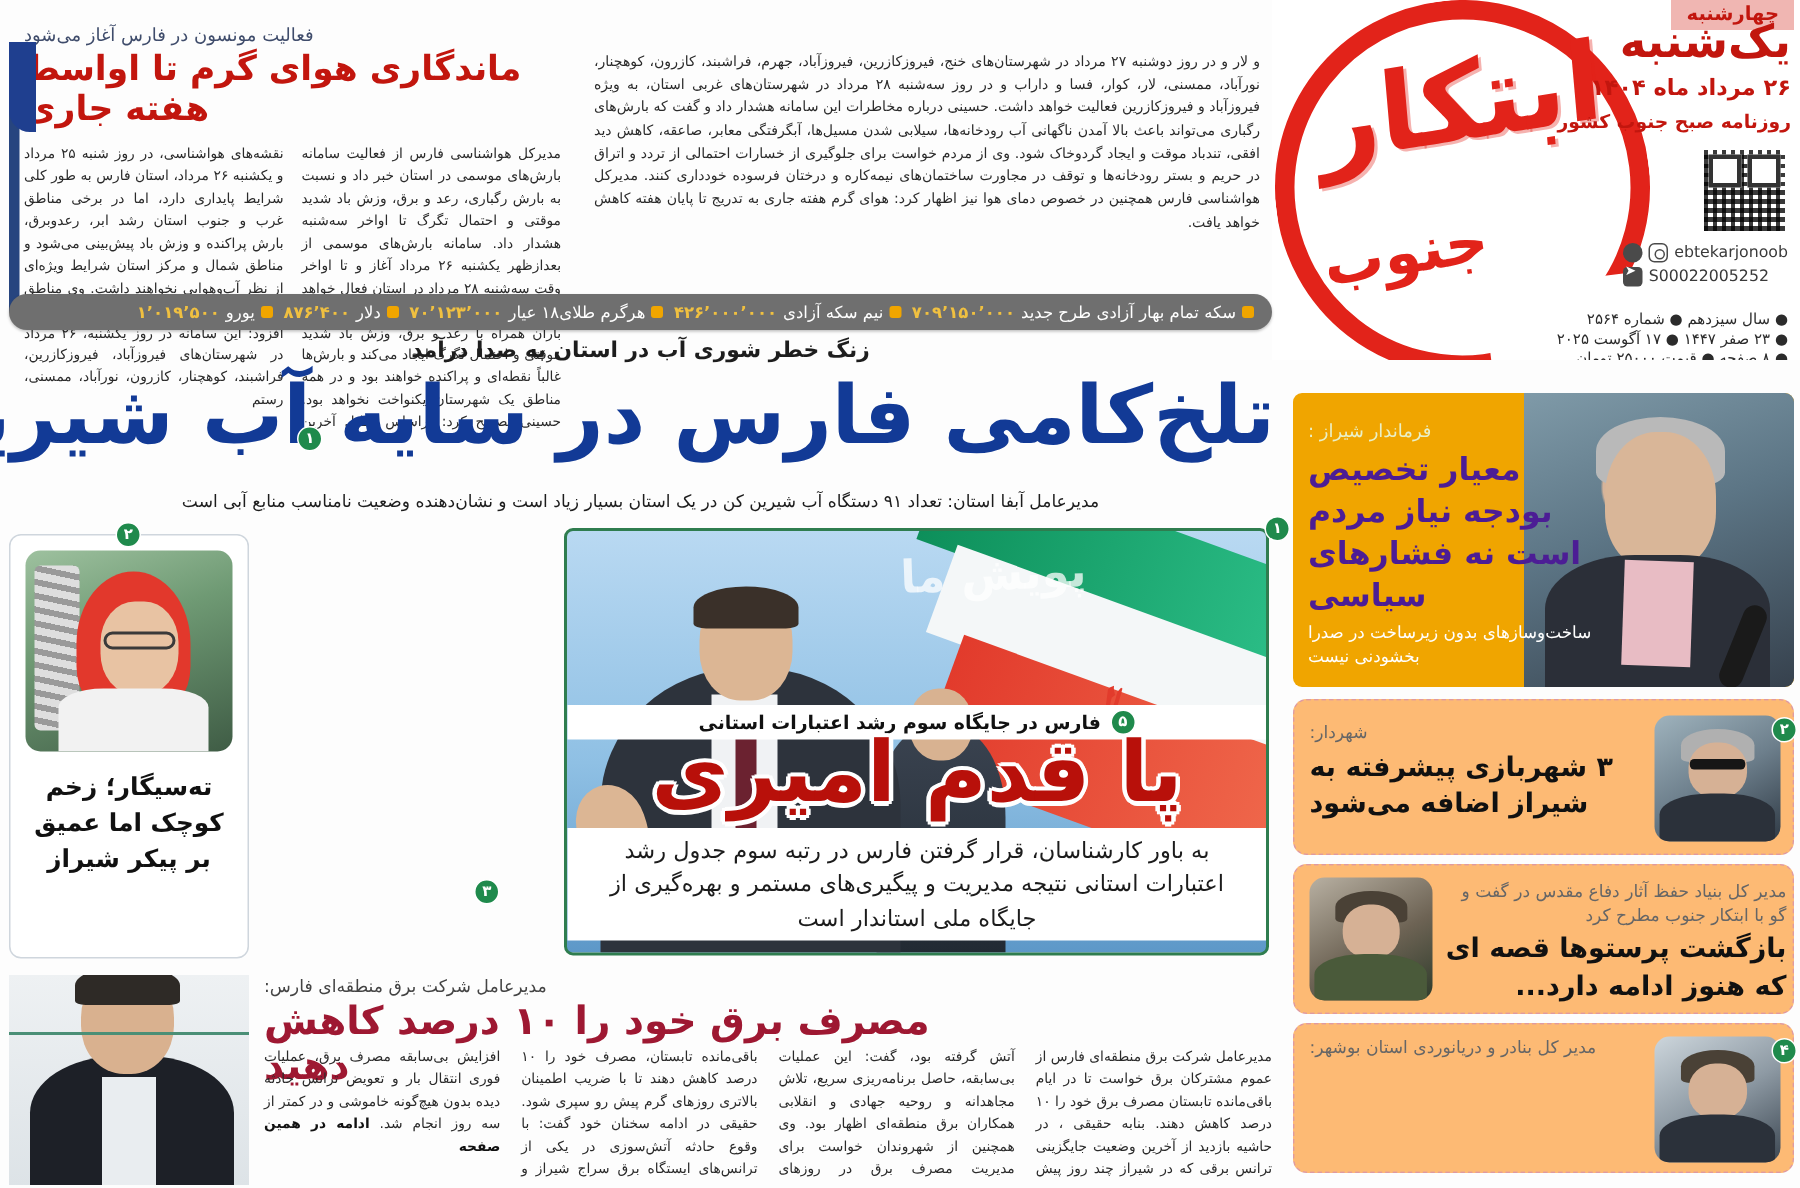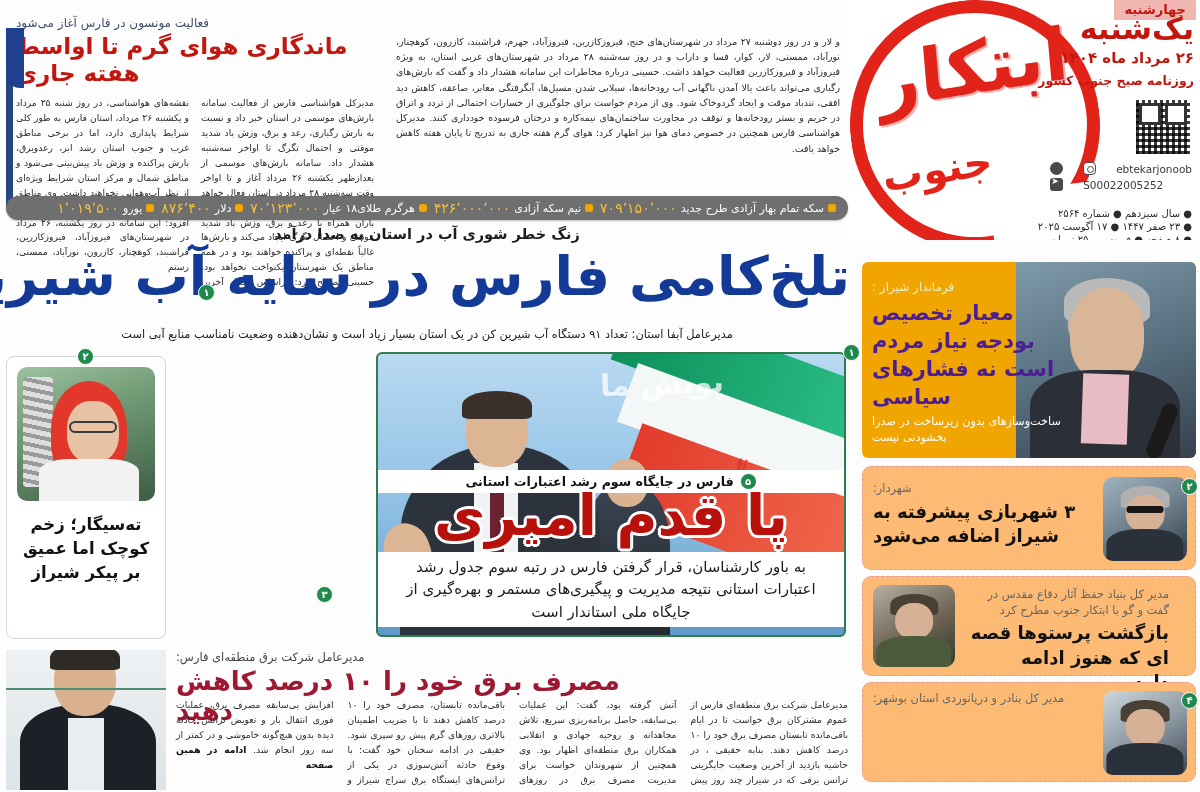--- a/index.html
+++ b/index.html
@@ -98,21 +98,21 @@
     content:""; position:absolute; width:16px; height:16px;
     border:3px solid #333; background:#fff;
   }
   .qr-box::before { top:3px; right:3px; }
   .qr-box::after  { top:3px; left:3px; }
   .social-rows {
     position: absolute; right: 8px; top: 162px;
     z-index: 6; direction: rtl;
   }
   .social-line {
-    display: flex; align-items: center; gap: 20px;
+    display: flex; align-items: flex-start; gap: 4px;
     font-size: 10.5px; color: #3a3a3a; margin-bottom: 3px;
     font-family: "DejaVu Sans", sans-serif; direction: ltr;
   }
   .sm-ico {
     width: 13px; height: 13px; border-radius: 3px;
     background: #4a4a4a; display: inline-block; flex: 0 0 auto;
     position: relative;
   }
   .sm-ico.circle { border-radius: 50%; }
   .sm-ico.insta { border-radius: 4px; border: 1.5px solid #4a4a4a; background: #fff; }
@@ -180,21 +180,21 @@
     border-radius: 12px;
     display: flex; align-items: center;
     padding: 0 12px;
     gap: 7px;
     direction: rtl;
     box-shadow: 0 1px 2px rgba(0,0,0,.25);
   }
   .price-item { display: flex; align-items: center; gap: 4px; white-space: nowrap; }
   .pi-bullet { width: 8px; height: 8px; border-radius: 2px; background: #f0a500; flex: 0 0 auto; }
   .pi-label { font-size: 11px; color: #ffffff; letter-spacing: -0.3px; }
-  .pi-value { font-size: 14px; color: #f0c040; font-weight: 400; letter-spacing: -0.2px; }
+  .pi-value { font-size: 11px; color: #f0c040; font-weight: 700; letter-spacing: -0.2px; }
 
   
   .lede-kicker {
     position: absolute; right: 352px; left: 6px; top: 226px;
     text-align: center;
     font-size: 14.5px; font-weight: 700; color: #1d1d1d;
     letter-spacing: -0.4px;
   }
   .lede-headline {
     position: absolute; right: 350px; left: 6px; top: 248px;
@@ -567,21 +567,21 @@
     </div>
   </div>
   <div class="badge" style="right:2px; top:478px;">۲</div>
 
   <div class="card-dash" style="right:4px; top:576px; width:334px; height:100px;">
     <div class="mini-photo mp-b" style="left:10px; top:8px; width:82px; height:82px;">
       <div class="mp-hair dark"></div>
       <div class="mp-face"></div>
       <div class="mp-body green"></div>
     </div>
-    <div style="position:absolute; right:26px; left:100px; top:10px; text-align:right;">
+    <div style="position:absolute; right:4px; left:100px; top:10px; text-align:right;">
       <div class="side-kicker">مدیر کل بنیاد حفظ آثار دفاع مقدس در گفت و گو با ابتکار جنوب مطرح کرد</div>
       <div class="side-title">بازگشت پرستوها قصه ای که هنوز ادامه دارد...</div>
     </div>
   </div>
   <div class="badge" style="left:316px; top:586px;">۳</div>
 
   <div class="card-dash" style="right:4px; top:682px; width:334px; height:100px;">
     <div class="mini-photo mp-c" style="right:8px; top:8px; width:84px; height:84px;">
       <div class="mp-hair dark"></div>
       <div class="mp-face"></div>

